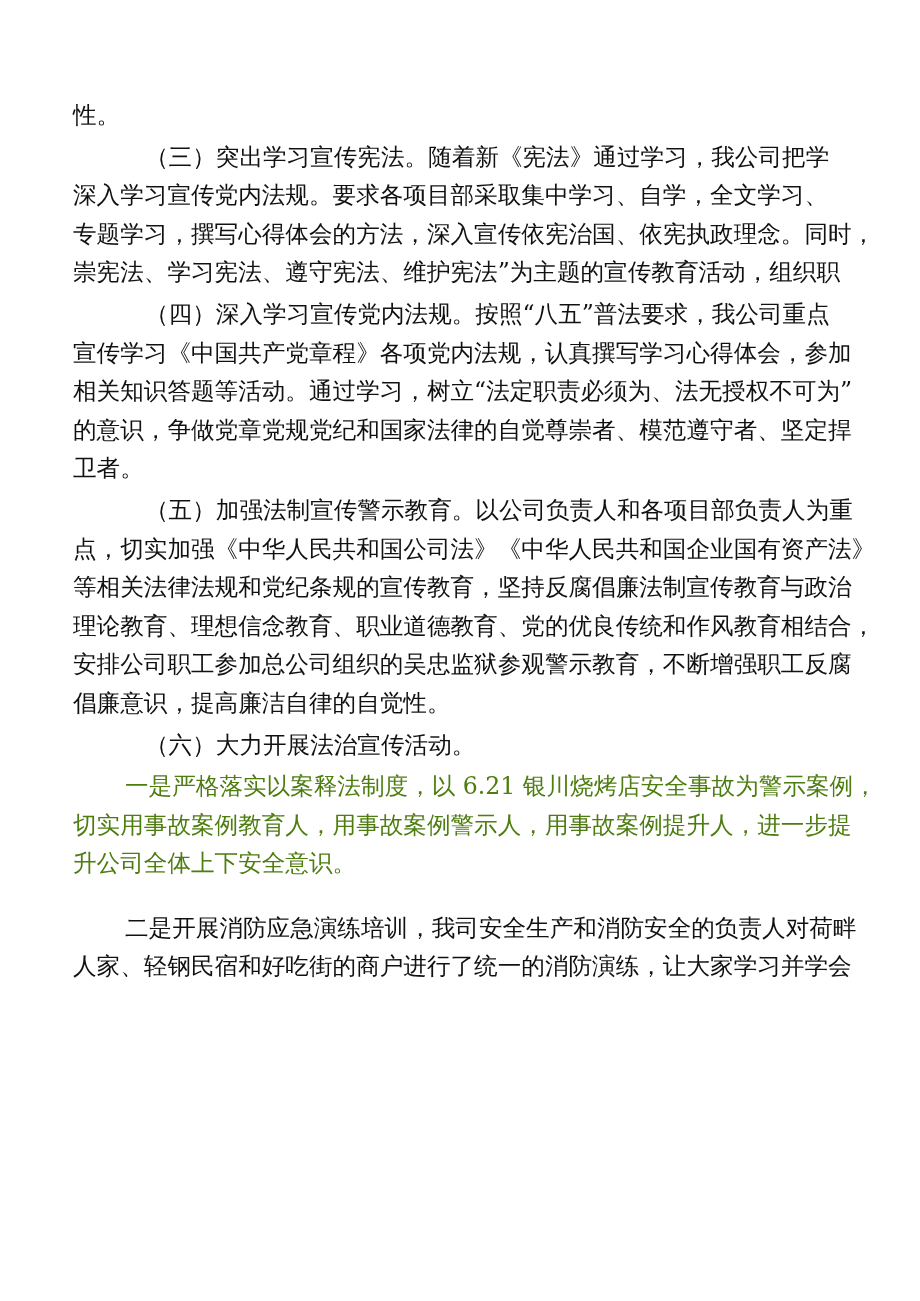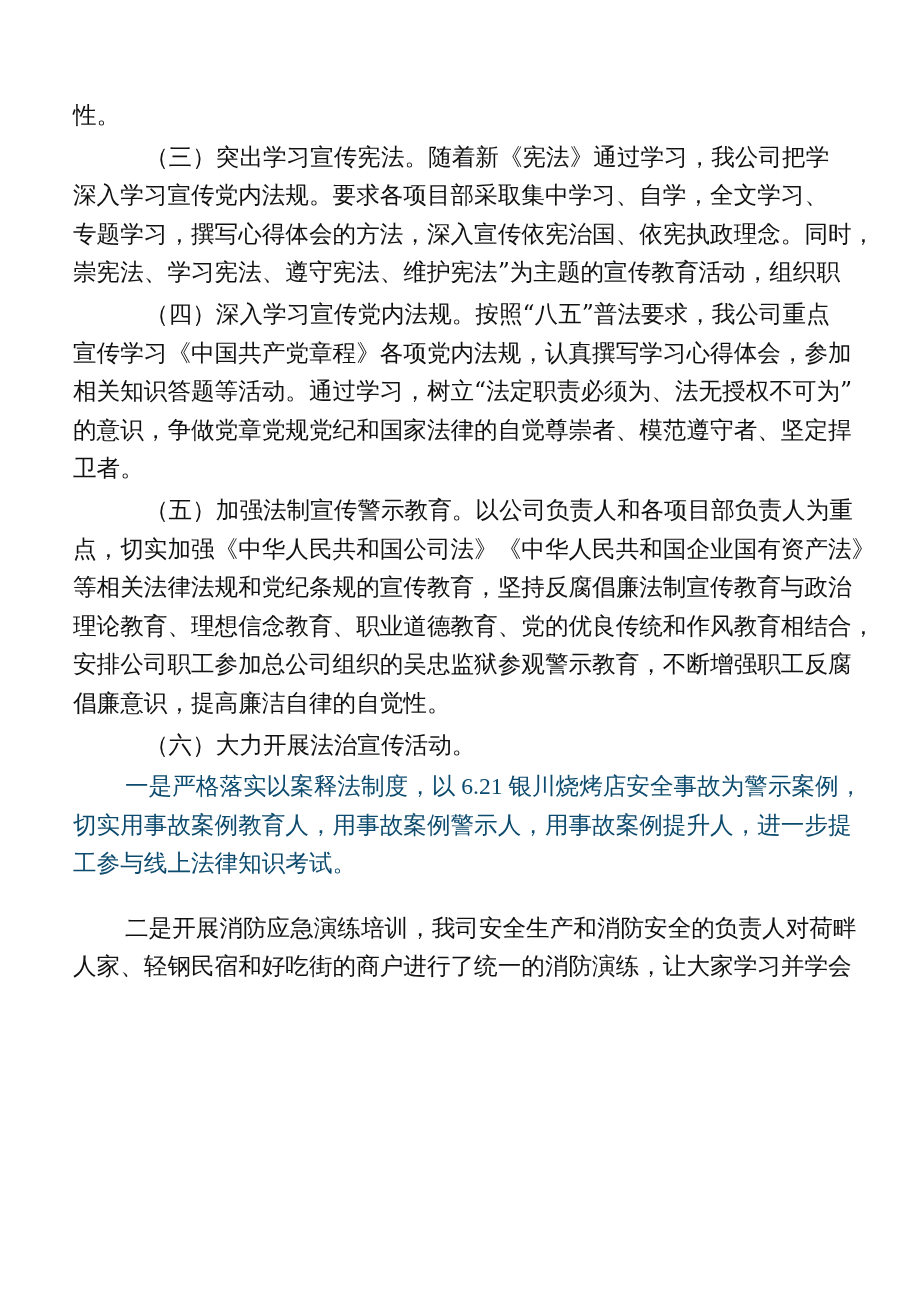--- a/index.html
+++ b/index.html
@@ -22,21 +22,21 @@
     font-size: 23.6px;
     line-height: 38.6px;
     color: #111111;
     text-align: justify;
   }
   .para {
     margin: 0;
     padding: 0;
   }
   .gap { margin-top: 3px; }
-  .accent { color: #0c4a6e; font-family: Liberation Serif, serif; }
+  .accent { color: #4d7c0f; }
   .line { display: block; white-space: nowrap; }
 </style>
 </head>
 <body>
 
 <div class="page">
 
   <p class="para">
     <span class="line">性。</span>
   </p>
@@ -65,21 +65,21 @@
     <span class="line">倡廉意识，提高廉洁自律的自觉性。</span>
   </p>
 
   <p class="para gap">
     <span class="line" style="padding-left:72px">（六）大力开展法治宣传活动。</span>
   </p>
 
   <p class="para gap accent">
     <span class="line" style="padding-left:52px">一是严格落实以案释法制度，以 6.21 银川烧烤店安全事故为警示案例，</span>
     <span class="line">切实用事故案例教育人，用事故案例警示人，用事故案例提升人，进一步提</span>
-    <span class="line">工参与线上法律知识考试。</span>
+    <span class="line">升公司全体上下安全意识。</span>
   </p>
 
   <p class="para gap" style="margin-top:26px">
     <span class="line" style="padding-left:52px">二是开展消防应急演练培训，我司安全生产和消防安全的负责人对荷畔</span>
     <span class="line">人家、轻钢民宿和好吃街的商户进行了统一的消防演练，让大家学习并学会</span>
   </p>
 
 </div>
 
 </body></html>

